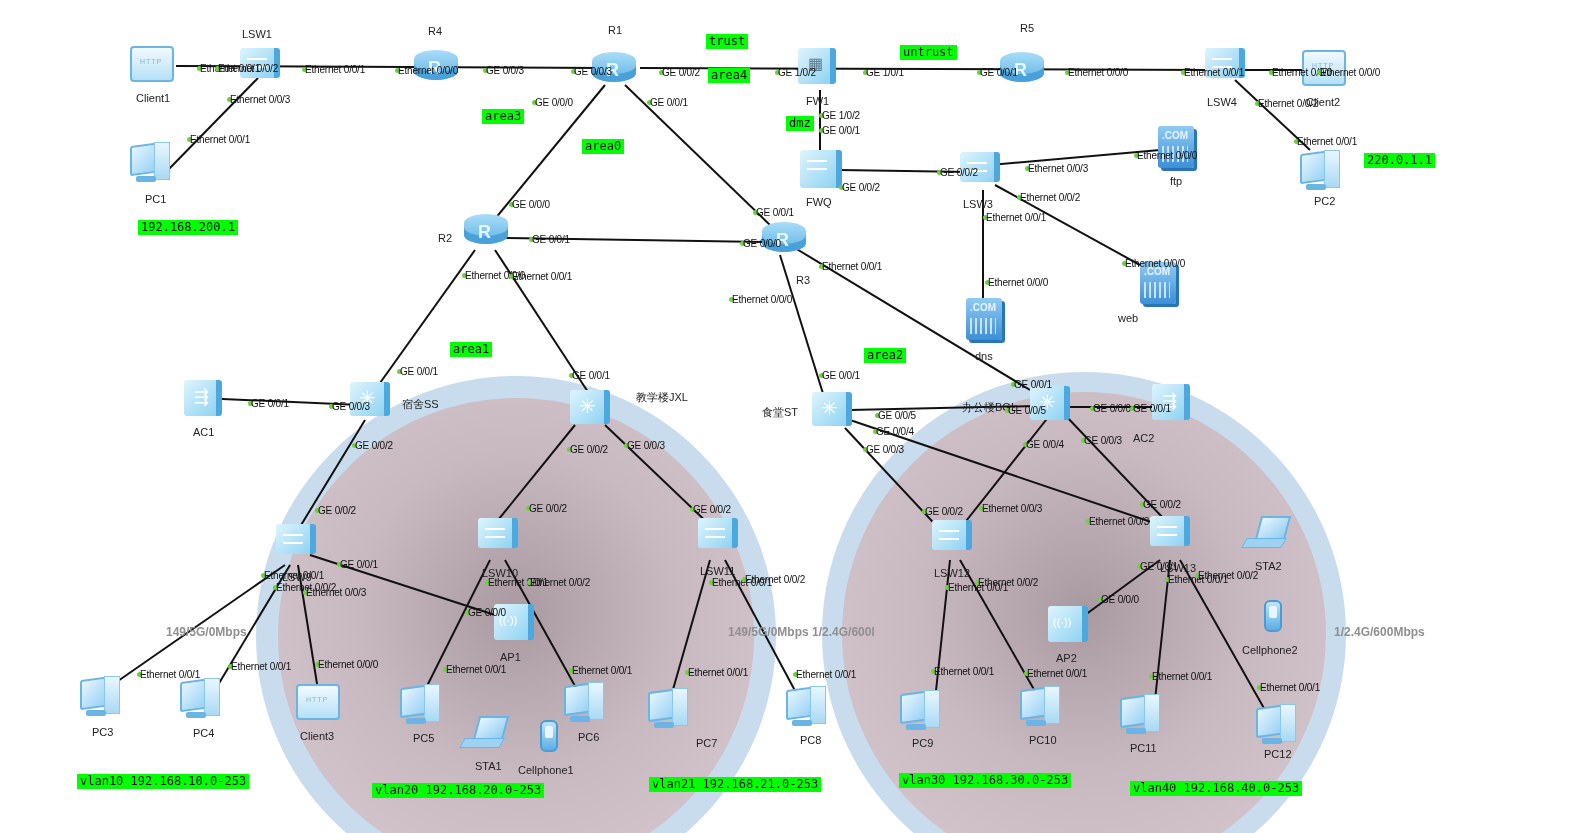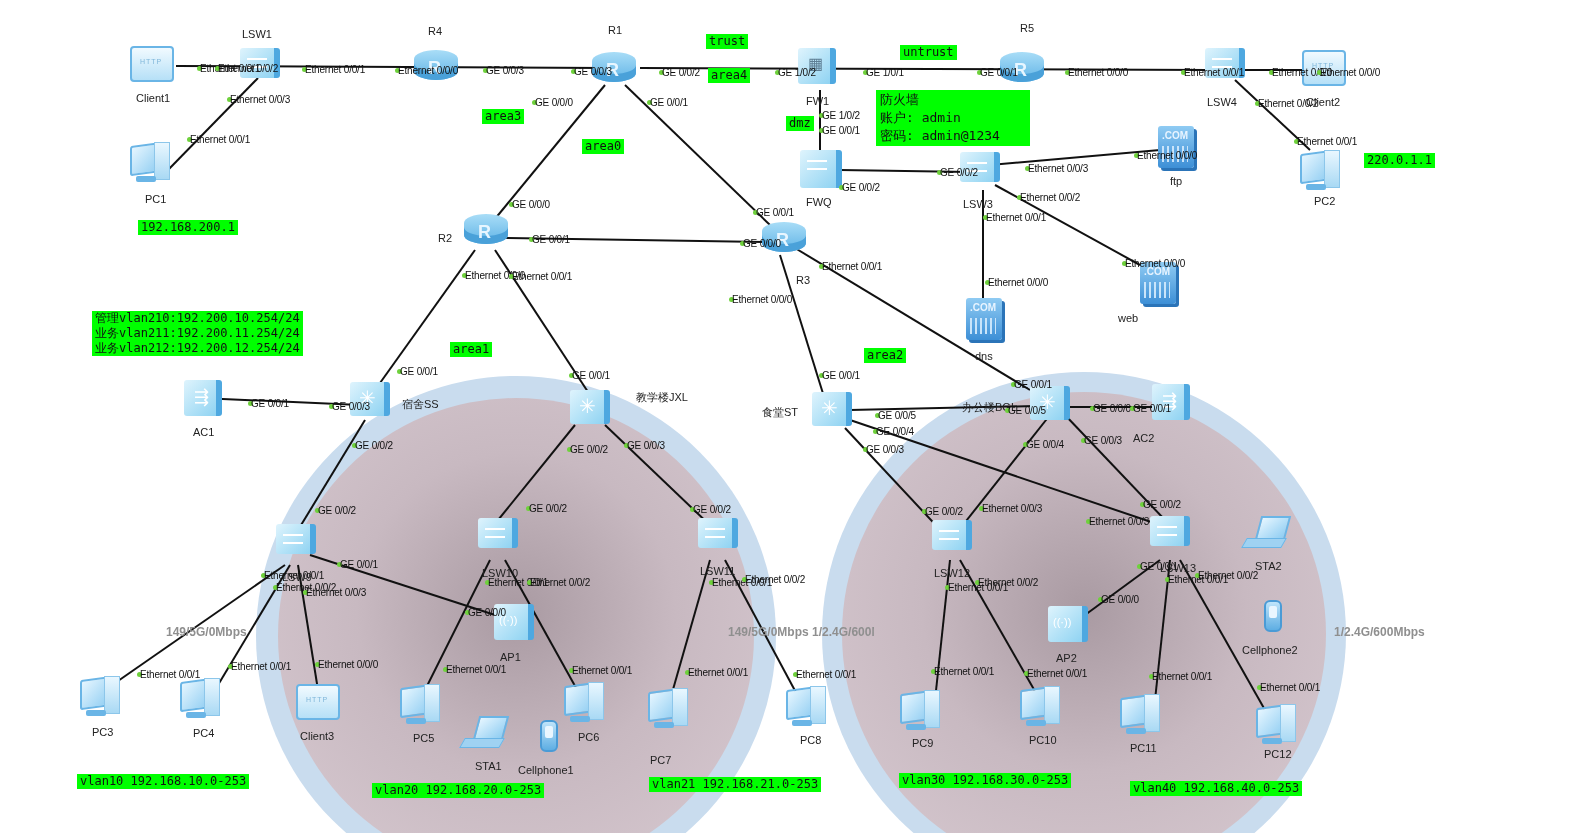--- a/index.html
+++ b/index.html
@@ -236,21 +236,21 @@
       <div class="tower"></div>
       <div class="base"></div>
     </div>
   <div class="dev-label" style="left:578px;top:731px;">PC6</div>
 
   <div class="dev ic-pc" style="left:648px;top:686px;">
       <div class="mon"></div>
       <div class="tower"></div>
       <div class="base"></div>
     </div>
-  <div class="dev-label" style="left:650px;top:737px;margin-top:17px;">PC7</div>
+  <div class="dev-label" style="left:696px;top:737px;">PC7</div>
 
   <div class="dev ic-pc" style="left:786px;top:684px;">
       <div class="mon"></div>
       <div class="tower"></div>
       <div class="base"></div>
     </div>
   <div class="dev-label" style="left:800px;top:734px;">PC8</div>
 
   <div class="dev ic-pc" style="left:900px;top:688px;">
       <div class="mon"></div>
@@ -469,26 +469,20 @@
   <div class="tag" style="left:706px;top:34px;">trust</div>
   <div class="tag" style="left:900px;top:45px;">untrust</div>
   <div class="tag" style="left:786px;top:116px;">dmz</div>
   <div class="tag" style="left:708px;top:68px;">area4</div>
   <div class="tag" style="left:482px;top:109px;">area3</div>
   <div class="tag" style="left:582px;top:139px;">area0</div>
   <div class="tag" style="left:450px;top:342px;">area1</div>
   <div class="tag" style="left:864px;top:348px;">area2</div>
   <div class="tag" style="left:138px;top:220px;">192.168.200.1</div>
   <div class="tag" style="left:1364px;top:153px;">220.0.1.1</div>
-  <div class="tag big" style="left:876px;top:90px;width:146px;">防火墙
-账户: admin
-密码: admin@1234</div>
-  <div class="tag" style="left:92px;top:311px;">管理vlan210:192.200.10.254/24
-业务vlan211:192.200.11.254/24
-业务vlan212:192.200.12.254/24</div>
   <div class="tag" style="left:77px;top:774px;">vlan10 192.168.10.0-253</div>
   <div class="tag" style="left:372px;top:783px;">vlan20 192.168.20.0-253</div>
   <div class="tag" style="left:649px;top:777px;">vlan21 192.168.21.0-253</div>
   <div class="tag" style="left:899px;top:773px;">vlan30 192.168.30.0-253</div>
   <div class="tag" style="left:1130px;top:781px;">vlan40 192.168.40.0-253</div>
 
   <div class="wlan" style="left:166px;top:625px;">149/5G/0Mbps</div>
   <div class="wlan" style="left:728px;top:625px;width:146px;overflow:hidden;">149/5G/0Mbps 1/2.4G/600Mbps</div>
   <div class="wlan" style="left:1334px;top:625px;">1/2.4G/600Mbps</div>
 

